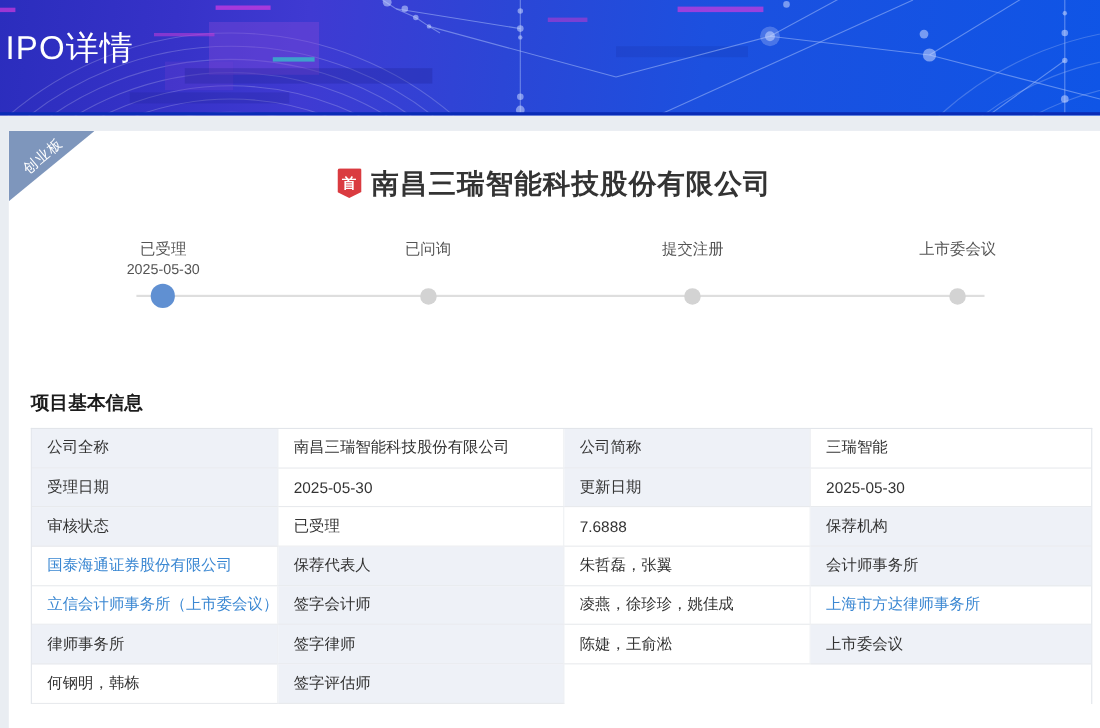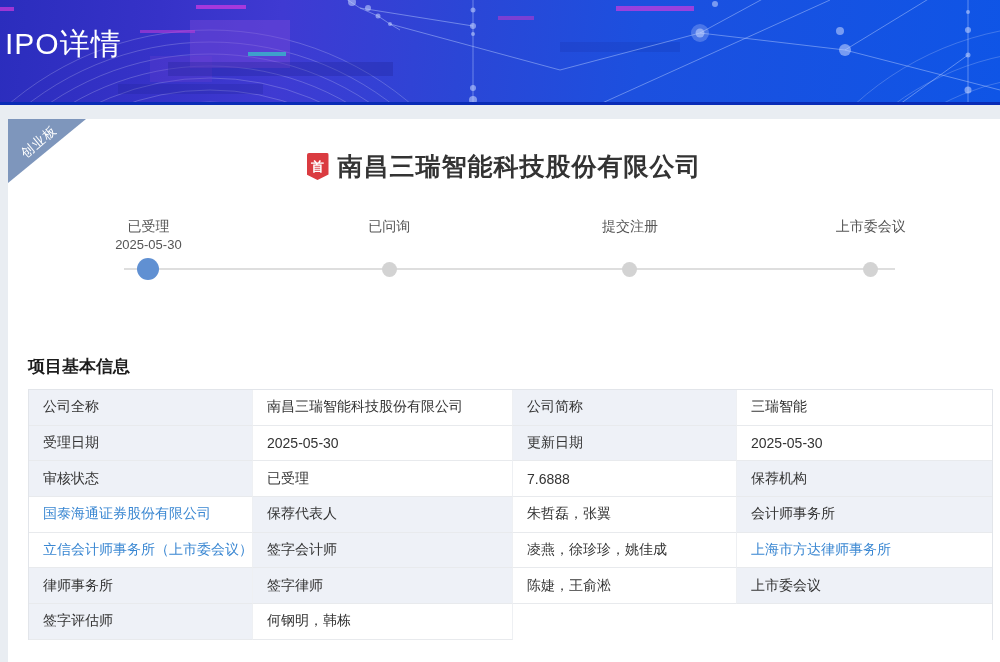--- a/index.html
+++ b/index.html
@@ -219,20 +219,20 @@
         </div>
         <div class="cell value">
           <a class="link" href="#">上海市方达律师事务所</a>
         </div>
         <div class="cell label">律师事务所</div>
         <div class="cell label">签字律师</div>
         <div class="cell value">
           <span>陈婕，王俞淞</span>
         </div>
         <div class="cell label">上市委会议</div>
+        <div class="cell value">
+          <span>何钢明，韩栋</span>
+        </div>
         <div class="cell label">签字评估师</div>
-        <div class="cell value">
-          <span>何钢明，韩栋</span>
-        </div>
       </div>
 
   </main>
 </div>
 
 </body></html>

